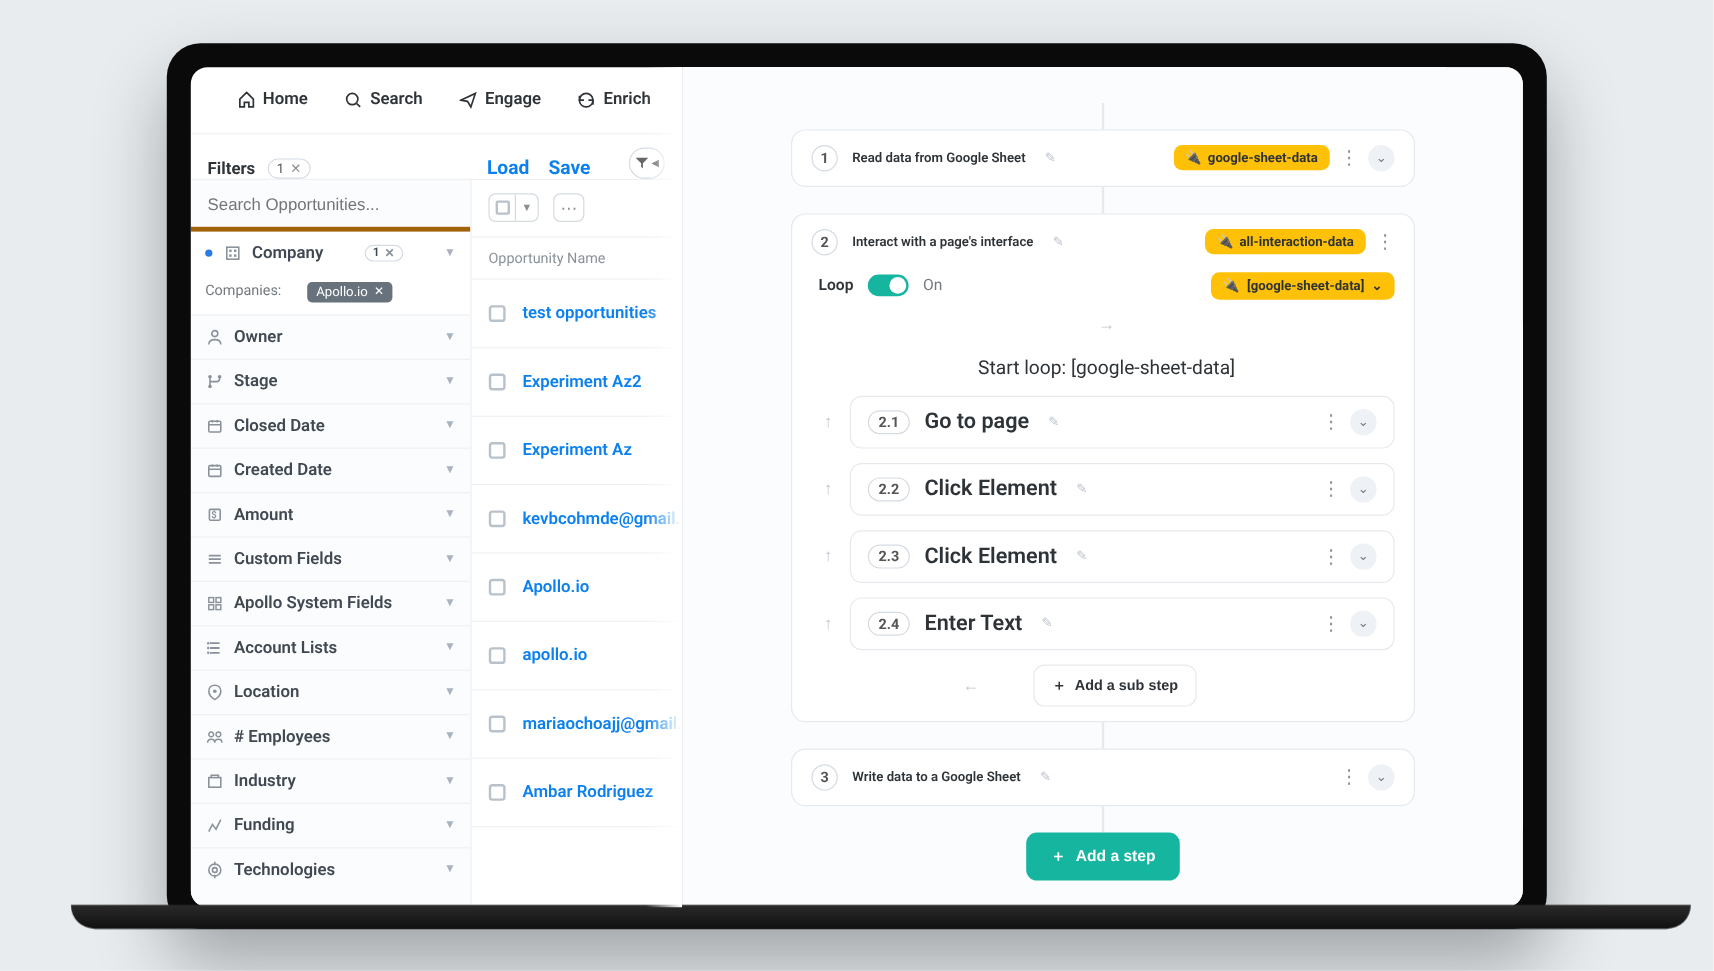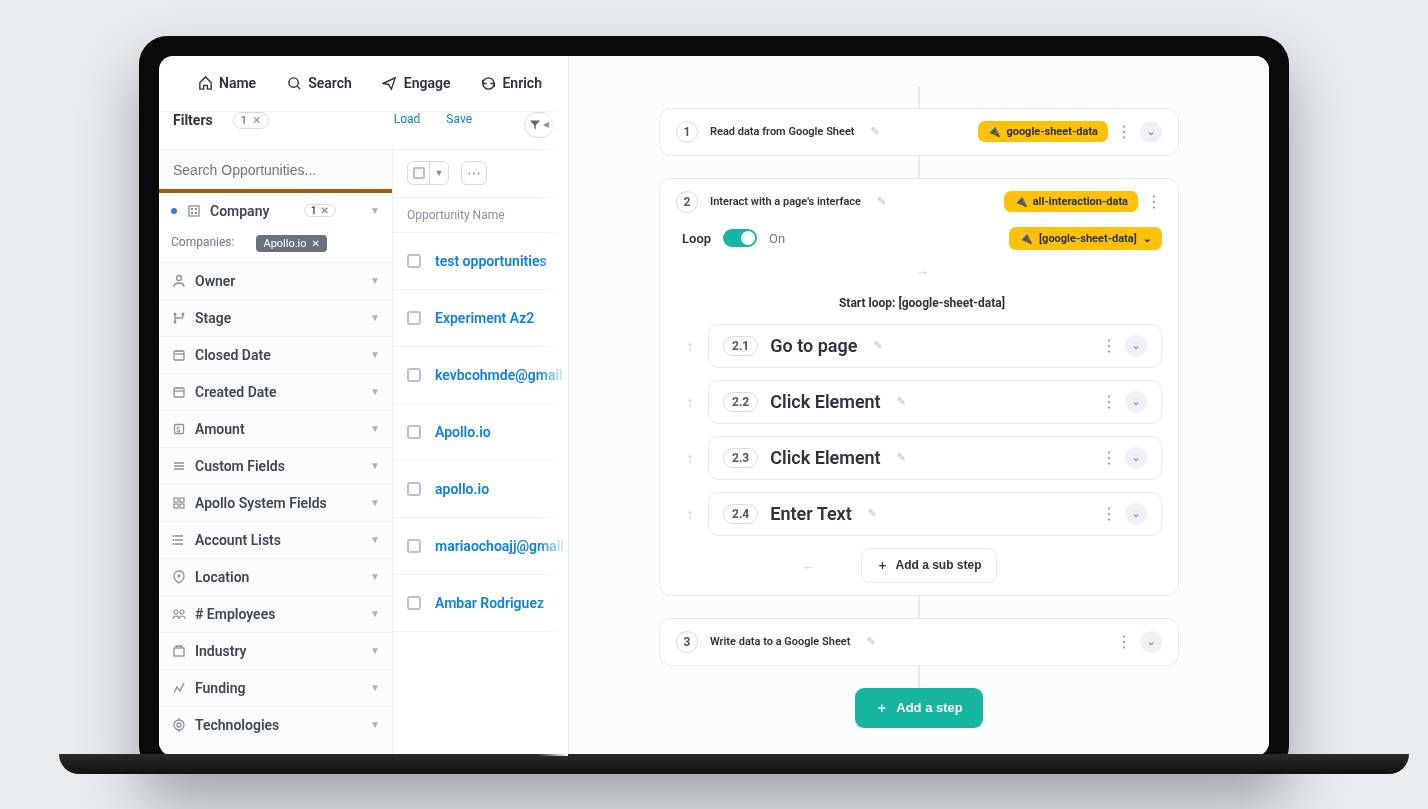--- a/index.html
+++ b/index.html
@@ -9,25 +9,25 @@
 .screen{background:#fff;border-radius:14px;overflow:hidden;height:700px;display:flex}
 .left-panel{width:410px;display:flex;flex-direction:column;border-right:1px solid #e6e9ed;position:relative}
 .right-panel{flex:1;background:#fbfcfd;overflow:auto;position:relative}
 .fade-edge{position:absolute;right:0;top:0;bottom:0;width:30px;background:linear-gradient(to right,rgba(255,255,255,0),#fff);pointer-events:none;z-index:5}
 .top-nav{height:56px;display:flex;align-items:center;padding:0 14px;border-bottom:1px solid #eef0f3;gap:6px}
 .logo{width:26px;height:26px;margin-right:6px}
 .nav-item{display:flex;align-items:center;gap:6px;padding:7px 12px;border-radius:8px;font-size:14px;font-weight:600;color:#2e3338;cursor:pointer}
 .nav-item.active{color:#2e3338}
 .nav-item.faded{color:#aab3be}
 .nav-icon{width:16px;height:16px;display:inline-flex;align-items:center;justify-content:center}
-.filters-row{height:38px;display:flex;align-items:flex-start;padding:0 14px;border-bottom:1px solid #eef0f3;gap:20px}
+.filters-row{height:38px;display:flex;align-items:flex-end;padding:0 14px;border-bottom:1px solid #eef0f3;gap:10px}
 .filters-title{font-size:14px;font-weight:700;color:#2e3338}
 .filter-count{border:1px solid #d5dbe3;border-radius:10px;padding:1px 7px;font-size:11px;display:flex;align-items:center;gap:5px;color:#555}
 .filter-count .x{font-size:11px;color:#8a8f95}
-.load-link,.save-link{color:#0b80ee;font-size:12px;font-weight:400;cursor:pointer;margin-left:6px}
+.load-link,.save-link{color:#0b80ee;font-size:16px;font-weight:700;cursor:pointer;margin-left:6px}
 .spacer{flex:1}
 .funnel-btn{width:30px;height:26px;border:1px solid #d5dbe3;border-radius:14px;display:flex;align-items:center;justify-content:center;color:#666}
 .body-cols{display:flex;flex:1;overflow:hidden}
 .sidebar{width:234px;border-right:1px solid #eef0f3;background:#fbfcfd;overflow:auto}
 .search-opp{padding:10px 14px}
 .search-opp input{width:100%;border:none;background:transparent;font-size:14px;color:#737373;outline:none}
 .filter-section{border-top:1px solid #eef0f3}
 .filter-header{display:flex;align-items:center;padding:10px 12px;font-size:14px;font-weight:600;color:#404852;gap:9px;cursor:pointer}
 .filter-header .caret{margin-left:auto;color:#aab3be;font-size:10px}
 .filter-header .dot{width:6px;height:6px;background:#2c7be5;border-radius:50%}
@@ -60,21 +60,21 @@
 .data-pill{background:#ffc107;border-radius:7px;padding:4px 10px;font-size:11px;font-weight:700;color:#2e3338;display:flex;align-items:center;gap:5px}
 .dots{color:#8a919a;font-size:16px;cursor:pointer;line-height:1}
 .exp-btn{width:22px;height:22px;border-radius:11px;background:#eef1f5;display:flex;align-items:center;justify-content:center;color:#72797f;font-size:11px}
 .step-body{margin-top:14px;padding-left:6px}
 .loop-row{display:flex;align-items:center;gap:12px;margin-bottom:12px}
 .loop-label{font-size:13px;font-weight:600;color:#2e3338}
 .toggle{width:34px;height:18px;background:#16b5a0;border-radius:10px;position:relative}
 .toggle::after{content:"";position:absolute;right:2px;top:2px;width:14px;height:14px;background:#fff;border-radius:50%}
 .loop-on{font-size:13px;color:#72797f}
 .loop-input-pill{background:#ffc107;border-radius:7px;padding:5px 10px;font-size:11px;font-weight:700;color:#2e3338;display:flex;align-items:center;gap:6px;margin-left:auto}
-.loop-start{font-size:12px;font-weight:700;color:#2e3338;text-align:center;margin:18px 0 14px}
+.loop-start{font-size:16px;font-weight:400;color:#2e3338;text-align:center;margin:18px 0 14px}
 .substep-wrap{display:flex;align-items:center;gap:10px;margin-bottom:12px}
 .up-arrow{color:#c2c9d2;font-size:14px;width:16px;text-align:center}
 .substep{flex:1;border:1px solid #e6e9ed;border-radius:10px;padding:10px 14px;display:flex;align-items:center;gap:12px;background:#fff}
 .sub-num{border:1px solid #d5dbe3;border-radius:11px;padding:2px 8px;font-size:12px;font-weight:700;color:#555}
 .sub-title{font-size:18px;font-weight:600;color:#2e3338}
 .add-substep{display:flex;align-items:center;justify-content:center;gap:8px;margin-top:8px}
 .add-substep-btn{border:1px solid #e6e9ed;border-radius:9px;padding:8px 14px;font-size:12px;font-weight:600;color:#2e3338;background:#fff;display:flex;align-items:center;gap:7px}
 .back-arrow{color:#c2c9d2;font-size:14px;margin-right:auto;padding-left:120px}
 .go-arrow{color:#c2c9d2;font-size:14px;text-align:center;margin-bottom:8px}
 .add-step-btn{background:#16b5a0;color:#fff;border-radius:9px;padding:11px 20px;font-size:13px;font-weight:700;display:flex;align-items:center;gap:8px;border:none;cursor:pointer}
@@ -92,21 +92,21 @@
       <svg viewBox="0 0 24 24">
               <path d="M12 2 L22 22 L17 22 L12 12 L7 22 L2 22 Z" fill="#1a1a1a"></path>
             </svg>
     </span>
     <div class="nav-item active">
       <span class="nav-icon">
               <svg viewBox="0 0 16 16" width="15" height="15">
                 <path d="M8 1 L14 7 V14 H10 V10 H6 V14 H2 V7 Z" fill="none" stroke="#2e3338" stroke-width="1.5"></path>
               </svg>
             </span>
-      <span>Name</span>
+      <span>Home</span>
     </div>
     <div class="nav-item">
       <span class="nav-icon">
               <svg viewBox="0 0 16 16" width="15" height="15">
                 <circle cx="7" cy="7" r="5" fill="none" stroke="#2e3338" stroke-width="1.5"></circle>
                 <line x1="11" y1="11" x2="14" y2="14" stroke="#2e3338" stroke-width="1.5"></line>
               </svg>
             </span>
       <span>Search</span>
     </div>
@@ -377,20 +377,24 @@
               <div class="opp-row">
                 <div class="cbx"></div>
                 <span class="opp-link">test opportunities</span>
               </div>
               <div class="opp-row">
                 <div class="cbx"></div>
                 <span class="opp-link">Experiment Az2</span>
               </div>
               <div class="opp-row">
                 <div class="cbx"></div>
+                <span class="opp-link">Experiment Az</span>
+              </div>
+              <div class="opp-row">
+                <div class="cbx"></div>
                 <span class="opp-link">kevbcohmde@gmail.com</span>
               </div>
               <div class="opp-row">
                 <div class="cbx"></div>
                 <span class="opp-link">Apollo.io</span>
               </div>
               <div class="opp-row">
                 <div class="cbx"></div>
                 <span class="opp-link">apollo.io</span>
               </div>

